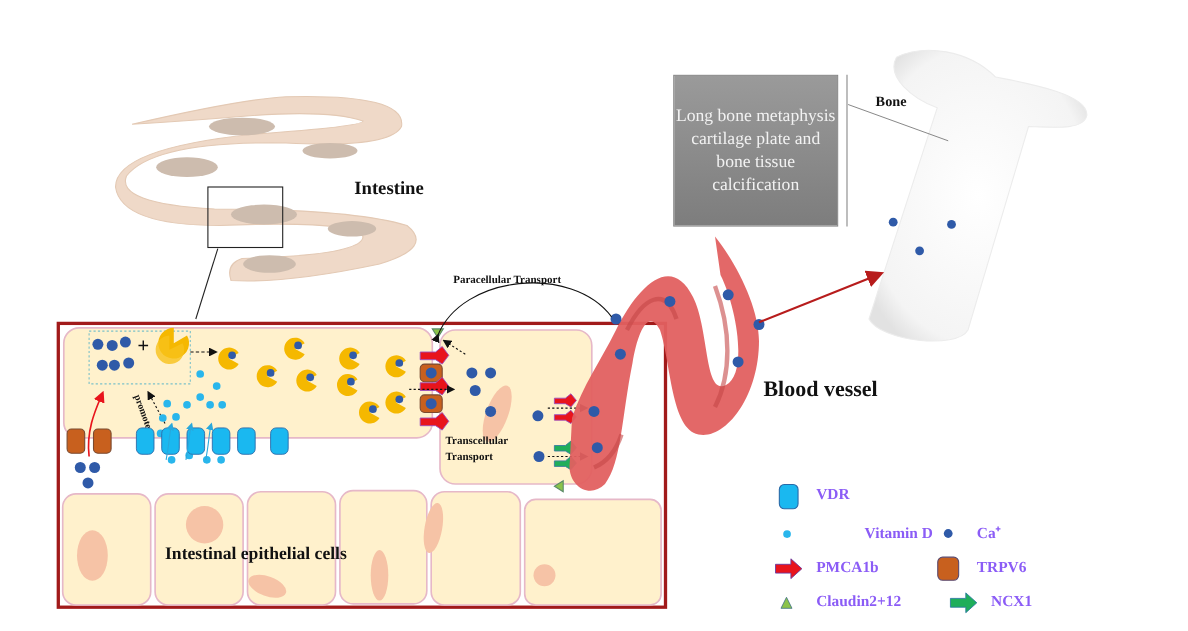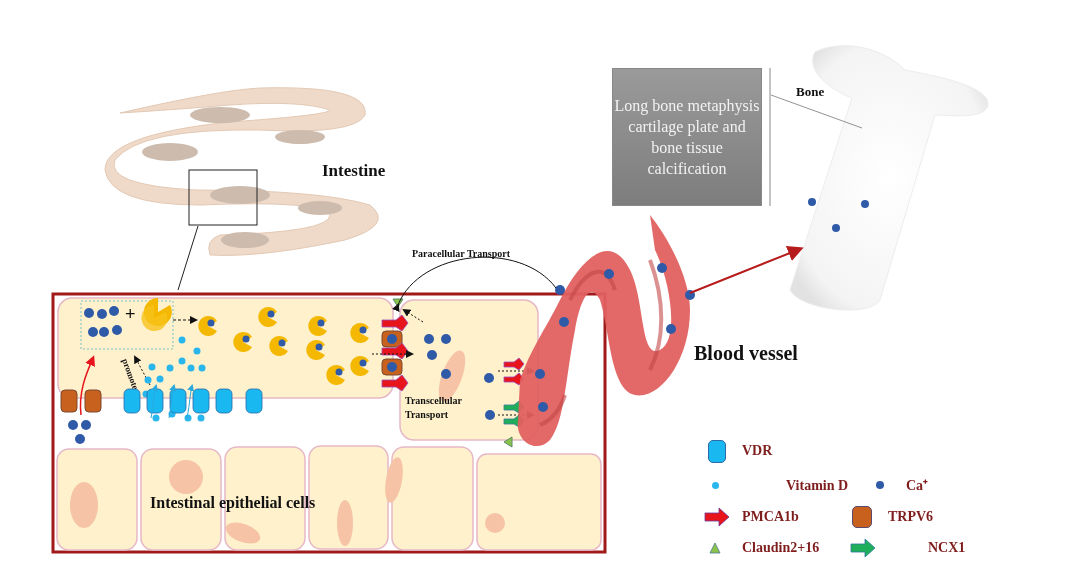--- a/index.html
+++ b/index.html
@@ -1,20 +1,20 @@
 <!DOCTYPE html>
 <html><head>
 <meta charset="utf-8">
 <style>
   html,body{margin:0;padding:0;background:#fff;}
   body{width:1080px;height:574px;position:relative;overflow:hidden;font-family:"Liberation Serif",serif;}
   svg{position:absolute;left:0;top:0;}
   .lbl{font-family:"Liberation Serif",serif;font-weight:bold;fill:#111;}
   .legend{position:absolute;left:700px;top:430px;width:310px;height:140px;}
-  .leg-item{position:absolute;display:flex;align-items:center;font-family:"Liberation Serif",serif;font-weight:bold;font-size:14px;color:#7f1d1d;}
+  .leg-item{position:absolute;display:flex;align-items:center;font-family:"Liberation Serif",serif;font-weight:bold;font-size:14px;color:#8b5cf6;}
   .leg-item .sw{display:inline-block;width:28px;height:22px;position:relative;margin-right:10px;}
   .callout{position:absolute;left:612px;top:68px;width:148px;height:136px;background:linear-gradient(#9a9a9a,#7d7d7d);border:1px solid #888;
     color:#f2f2f2;font-family:"Liberation Serif",serif;font-size:16px;line-height:21px;text-align:center;display:flex;align-items:center;justify-content:flex-end;}
 </style>
 </head>
 <body>
 
 <svg width="1080" height="574" viewBox="0 0 1080 574">
   <defs>
     <marker id="ah" markerWidth="8" markerHeight="8" refX="6" refY="4" orient="auto">
@@ -240,21 +240,21 @@
         <span style="position:absolute;left:4px;top:0;width:16px;height:21px;background:#1ab8f0;border-radius:5px;border:1px solid #2a6aa8;"></span>
       </span>
     <span>VDR</span>
   </div>
   <div class="leg-item" style="left:4px;top:45px;gap:44px;">
     <span class="sw">
         <span style="position:absolute;left:8px;top:7px;width:7px;height:7px;background:#29b6ec;border-radius:50%;"></span>
       </span>
     <span>Vitamin D</span>
   </div>
-  <div class="leg-item" style="left:168px;top:43px;">
+  <div class="leg-item" style="left:150px;top:43px;">
     <span class="sw">
         <span style="position:absolute;left:8px;top:8px;width:8px;height:8px;background:#2f5aa8;border-radius:50%;"></span>
       </span>
     <span>Ca⁺</span>
   </div>
   <div class="leg-item" style="left:4px;top:76px;">
     <span class="sw">
         <svg width="26" height="20" style="position:absolute;left:0;top:1px;">
           <path d="M1,6 h14 l0,-5 l10,9 l-10,9 l0,-5 h-14 z" fill="#e8141c" stroke="#6a3aa0" stroke-width="0.8"></path>
         </svg>
@@ -266,23 +266,23 @@
         <span style="position:absolute;left:2px;top:0;width:18px;height:20px;background:#c8601e;border-radius:5px;border:1px solid #5a4a70;"></span>
       </span>
     <span>TRPV6</span>
   </div>
   <div class="leg-item" style="left:4px;top:107px;">
     <span class="sw">
         <svg width="20" height="20" style="position:absolute;left:4px;top:2px;">
           <polygon points="7,4 12,14 2,14" fill="#8bc34a" stroke="#4a7a8a" stroke-width="0.8"></polygon>
         </svg>
       </span>
-    <span>Claudin2+16</span>
-  </div>
-  <div class="leg-item" style="left:150px;top:107px;gap:40px;">
+    <span>Claudin2+12</span>
+  </div>
+  <div class="leg-item" style="left:163px;top:107px;">
     <span class="sw">
         <svg width="26" height="20" style="position:absolute;left:0;top:1px;">
           <path d="M1,6 h14 l0,-5 l10,9 l-10,9 l0,-5 h-14 z" fill="#1fae5a" stroke="#2a7aa0" stroke-width="0.8"></path>
         </svg>
       </span>
     <span>NCX1</span>
   </div>
 </div>
 
 </body></html>

